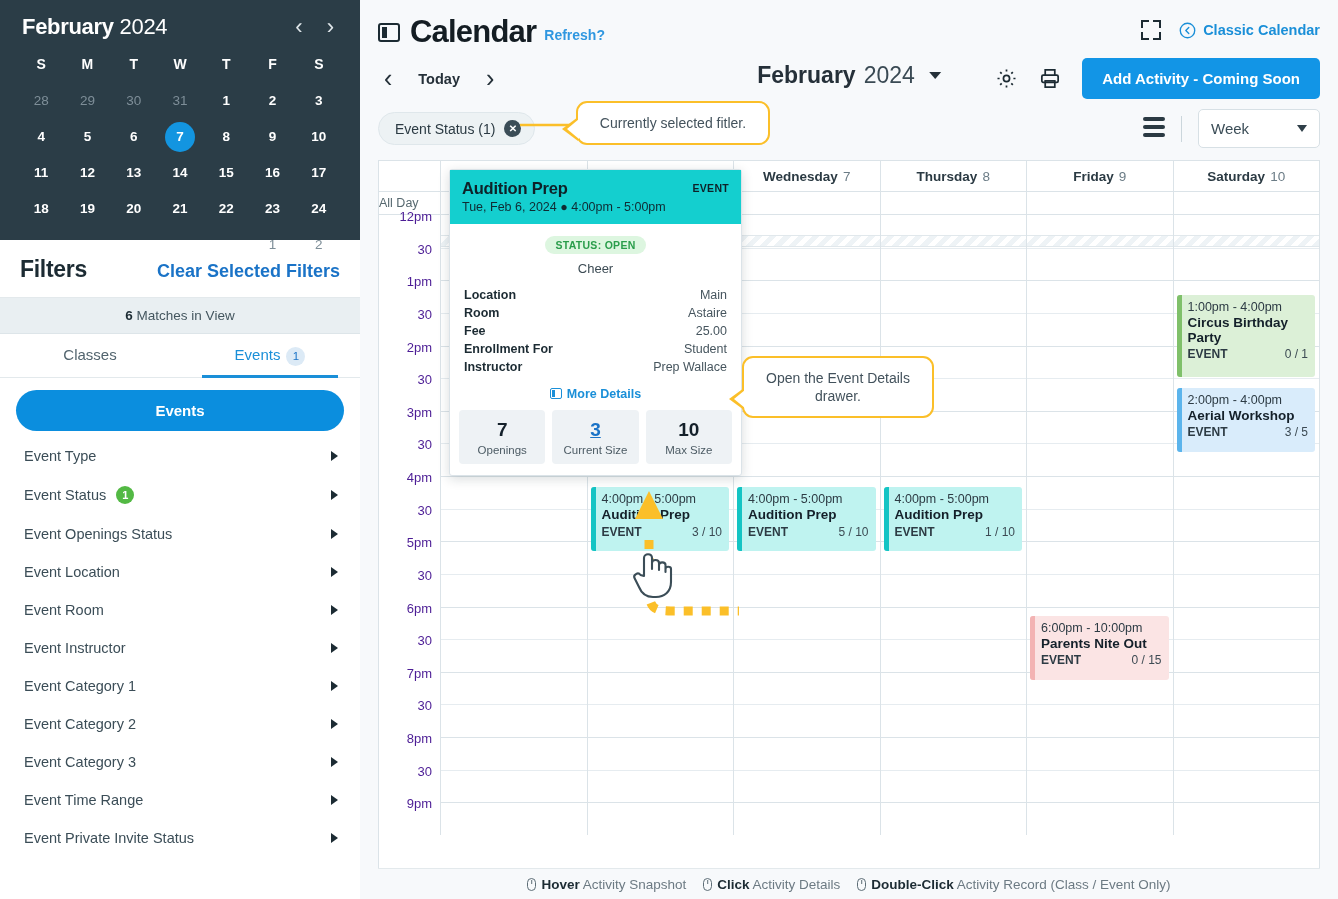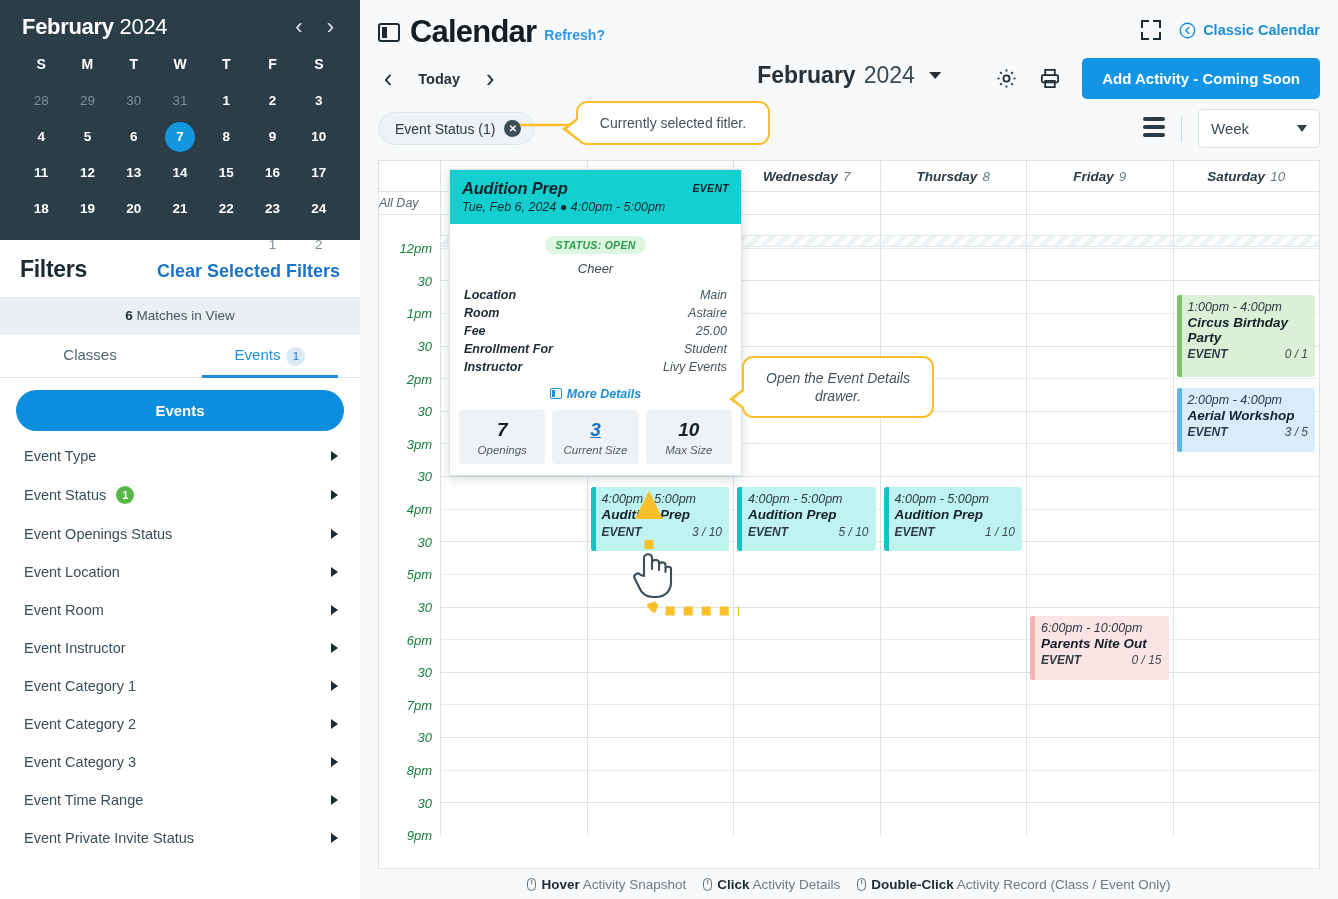--- a/index.html
+++ b/index.html
@@ -92,37 +92,37 @@
   .hamb { width: 22px; cursor: pointer; }
   .hamb i { display: block; height: 4.5px; background: #2b3a43; border-radius: 2px; margin-bottom: 3.5px; }
   .vdiv { width: 1px; height: 26px; background: #cbd6dc; }
   .week-sel { width: 122px; background: #fff; border: 1px solid #d7e0e5; border-radius: 5px;
      padding: 10px 12px; font-size: 15px; color: #3b4d57; display: flex; align-items: center;
      justify-content: space-between; cursor: pointer; }
   .week-sel .c { width: 0; height: 0; border-top: 7px solid #2f3f49; border-left: 5px solid transparent; border-right: 5px solid transparent; }
 
   
   .cal-wrap { flex: 1; margin: 0 18px 0 18px; background: #fff; border: 1px solid #dbe3e8;
-     border-bottom: 0; position: relative; overflow: hidden; font-style: italic; }
+     border-bottom: 0; position: relative; overflow: hidden; }
   .cal-head { display: flex; border-bottom: 1px solid #dbe3e8; height: 31px; }
   .gutter-col { width: 62px; flex: none; border-right: 1px solid #dbe3e8; }
   .dcol-head { flex: 1; border-right: 1px solid #dbe3e8; text-align: center; font-size: 13.5px;
      color: #2b3a43; line-height: 31px; }
   .dcol-head:last-child { border-right: 0; }
   .dcol-head b { font-weight: 700; }
   .dcol-head span { color: #6b7c86; margin-left: 5px; }
 
   .allday { display: flex; height: 23px; border-bottom: 1px solid #dbe3e8; }
   .allday .gutter-col { font-size: 12.5px; color: #56686f; line-height: 23px; }
   .allday .dcol { flex: 1; border-right: 1px solid #dbe3e8; }
   .allday .dcol:last-child { border-right: 0; }
 
   .body-grid { position: relative; height: 620px; display: flex; }
   .times { width: 62px; flex: none; border-right: 1px solid #dbe3e8; position: relative; }
-  .tlabel { position: absolute; right: 8px; font-size: 13px; color: #15803d; transform: translateY(-8px); margin-top: 32px; }
+  .tlabel { position: absolute; right: 8px; font-size: 13px; color: #4c1d95; transform: translateY(-8px); }
   .cols { flex: 1; display: flex; position: relative; }
   .dcol { flex: 1; border-right: 1px solid #dbe3e8; position: relative; }
   .dcol:last-child { border-right: 0; }
   .hline { position: absolute; left: 0; right: 0; height: 1px; background: #e6ecf0; }
   .hline.hour { background: #dbe3e8; }
   .hatch { position: absolute; left: 0; right: 0; height: 12px;
      background: repeating-linear-gradient(-45deg, #eef3f6 0 5px, #ffffff 5px 10px);
      border-top: 1px solid #e1e8ec; border-bottom: 1px solid #e1e8ec; }
 
   .ev { position: absolute; left: 3px; right: 4px; border-radius: 3px; overflow: hidden;
@@ -652,21 +652,21 @@
               <div class="pop-kv">
                 <span class="k">Fee</span>
                 <span class="v">25.00</span>
               </div>
               <div class="pop-kv">
                 <span class="k">Enrollment For</span>
                 <span class="v">Student</span>
               </div>
               <div class="pop-kv">
                 <span class="k">Instructor</span>
-                <span class="v">Livy Events</span>
+                <span class="v">Prep Wallace</span>
               </div>
             </div>
           <div class="pop-more">
             <span class="bi"></span><span>More Details</span>
           </div>
         </div>
         <div class="pop-stats" id="pop-stats">
             <div class="stat">
               <div class="num">7</div>
               <div class="cap">Openings</div>

